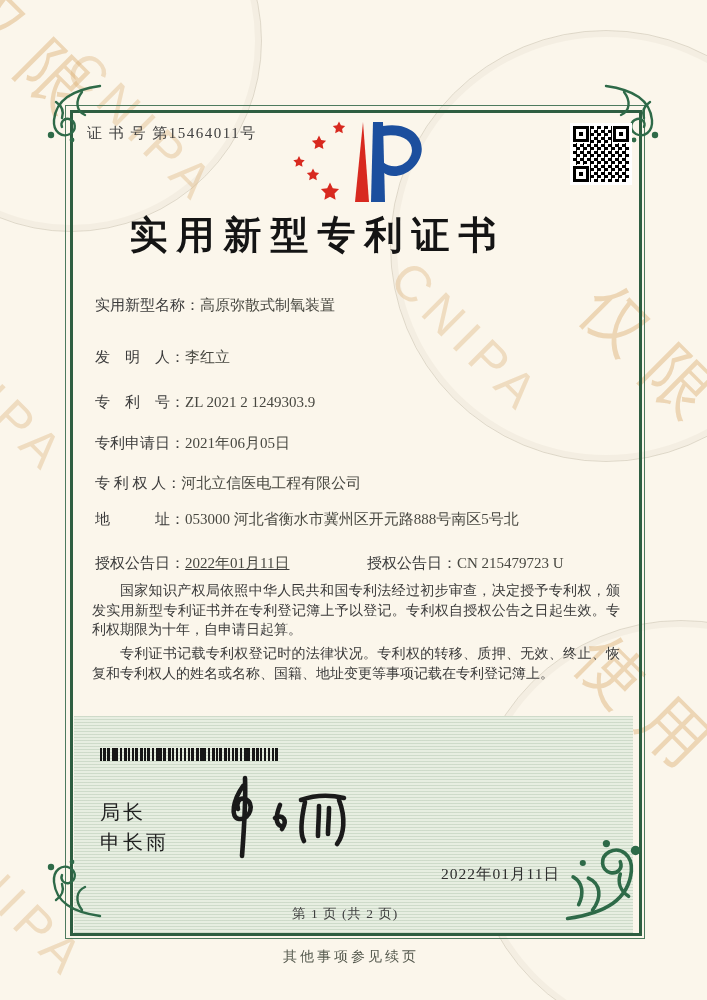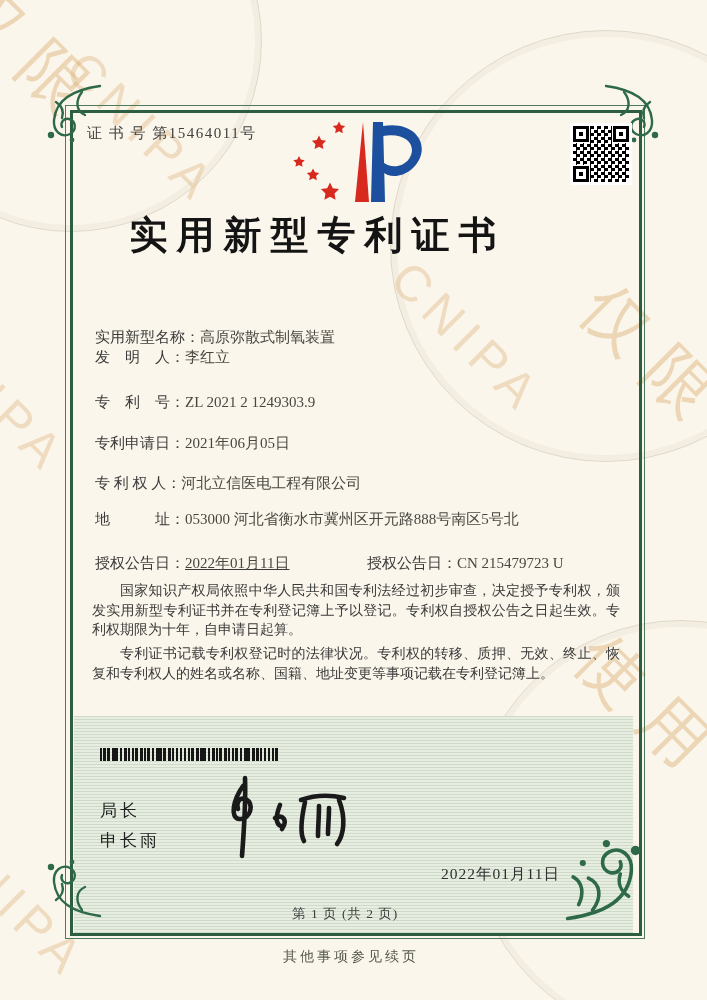--- a/index.html
+++ b/index.html
@@ -56,21 +56,21 @@
   .row .val{color:#474740;}
   
   .para{position:absolute;left:92px;width:528px;z-index:4;font-size:14px;
     line-height:19.5px;color:#3a3a3a;text-indent:2em;text-align:justify;}
   
   .barcode{position:absolute;left:100px;top:748px;width:178px;height:13px;z-index:4;
     background-image:
       repeating-linear-gradient(90deg,#161616 0 2px,transparent 2px 4px),
       repeating-linear-gradient(90deg,#161616 0 1px,transparent 1px 7px),
       repeating-linear-gradient(90deg,transparent 0 3px,#161616 3px 5px,transparent 5px 11px);}
-  .sig-label{position:absolute;z-index:4;font-size:17px;color:#222;letter-spacing:3px;}
+  .sig-label{position:absolute;z-index:4;font-size:20px;color:#222;letter-spacing:3px;}
   .signature{position:absolute;left:205px;top:772px;z-index:4;}
   .grant-date-bottom{position:absolute;left:441px;top:864px;z-index:4;font-size:15.5px;color:#2e2e2e;letter-spacing:1px;}
   .pagination{position:absolute;left:292px;top:905px;z-index:4;font-size:13.5px;color:#3f3f3f;letter-spacing:1px;}
   .footer-note{position:absolute;left:283px;top:948px;z-index:4;font-size:14px;color:#55594e;letter-spacing:3px;}
 </style>
 </head>
 <body>
 
 <div class="page">
 
@@ -152,21 +152,21 @@
 
   <div class="qr">
     <div class="qr-pattern"></div>
     <div class="qr-finder qr-tl"></div>
     <div class="qr-finder qr-tr"></div>
     <div class="qr-finder qr-bl"></div>
   </div>
 
   <div class="title">实用新型专利证书</div>
 
-  <div class="row" style="top:296px;margin-top:32px;">
+  <div class="row" style="top:296px;">
     <span class="lab">实用新型名称：</span><span class="val">高原弥散式制氧装置</span>
   </div>
   <div class="row" style="top:348px;">
     <span class="lab">发　明　人：</span><span class="val">李红立</span>
   </div>
   <div class="row" style="top:393px;">
     <span class="lab">专　利　号：</span><span class="val">ZL 2021 2 1249303.9</span>
   </div>
   <div class="row" style="top:434px;">
     <span class="lab">专利申请日：</span><span class="val">2021年06月05日</span>

